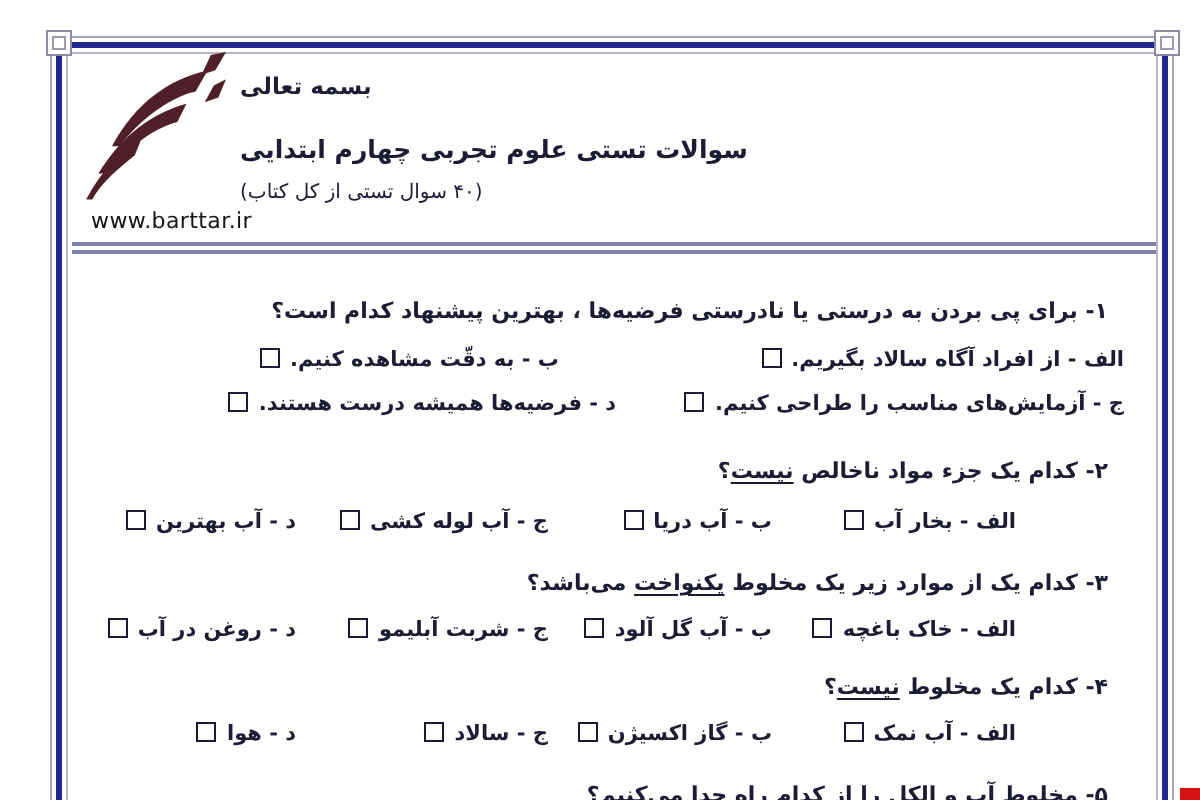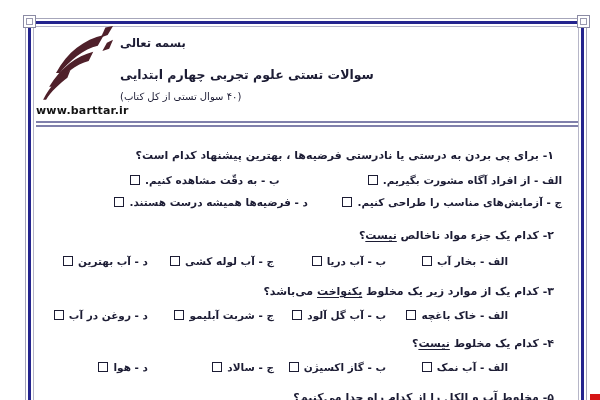--- a/index.html
+++ b/index.html
@@ -13,21 +13,21 @@
     box-shadow:0 0 0 2px #ffffff,0 0 0 3px #a6a6ba, inset 0 0 0 2px #ffffff, inset 0 0 0 3px #b6b6c8;
   }
   .corner{
     position:absolute;width:11px;height:11px;background:#ffffff;border:1px solid #8b8ba4;z-index:5;
   }
   .corner .corner-inner{position:absolute;left:2px;top:2px;right:2px;bottom:2px;border:1px solid #9a9ab0;}
   .corner.tl{left:23px;top:15px;}
   .corner.tr{right:10px;top:15px;}
   .logo-wrap{position:absolute;left:36px;top:26px;width:90px;z-index:2;}
   .logo-svg{display:block;width:78px;height:76px;}
-  .site-url{font-size:11px;font-weight:bold;color:#141414;margin-top:2px;letter-spacing:.2px;direction:ltr;text-align:center;}
+  .site-url{font-size:11px;font-weight:normal;color:#141414;margin-top:2px;letter-spacing:.2px;direction:ltr;text-align:right;}
   .header{position:absolute;left:120px;right:40px;top:36px;text-align:left;z-index:2;direction:rtl;}
   .bismillah{font-size:11.5px;font-weight:bold;}
   .title{font-size:12.5px;font-weight:bold;margin-top:17px;}
   .subtitle{font-size:10px;margin-top:9px;}
   .divider{
     position:absolute;left:36px;right:22px;top:121px;height:2px;
     border-top:2px solid #8080ab;border-bottom:2px solid #8080ab;z-index:2;
   }
   .q{
     position:absolute;right:46px;left:40px;direction:rtl;text-align:right;
@@ -79,21 +79,21 @@
     <div class="title">سوالات تستی علوم تجربی چهارم ابتدایی</div>
     <div class="subtitle">(۴۰ سوال تستی از کل کتاب)</div>
   </div>
 
   <div class="divider"></div>
 
   <div class="q" style="top:149px">
     <span>۱- برای پی بردن به درستی یا نادرستی فرضیه‌ها ، بهترین پیشنهاد کدام است؟</span><span class="u"></span><span></span>
   </div>
   <div class="opts opts2" style="top:174px">
-    <div class="opt"><span>الف - از افراد آگاه مشورت بگیریم.</span><span class="checkbox"></span></div>
+    <div class="opt"><span>الف - از افراد آگاه سالاد بگیریم.</span><span class="checkbox"></span></div>
     <div class="opt align-left"><span>ب - به دقّت مشاهده کنیم.</span><span class="checkbox"></span></div>
     <div class="opt"><span>ج - آزمایش‌های مناسب را طراحی کنیم.</span><span class="checkbox"></span></div>
     <div class="opt align-left"><span>د - فرضیه‌ها همیشه درست هستند.</span><span class="checkbox"></span></div>
   </div>
 
   <div class="q" style="top:229px">
     <span>۲- کدام یک جزء مواد ناخالص </span><span class="u">نیست</span><span>؟</span>
   </div>
   <div class="opts opts4" style="top:255px">
     <div class="opt"><span>الف - بخار آب</span><span class="checkbox"></span></div>

